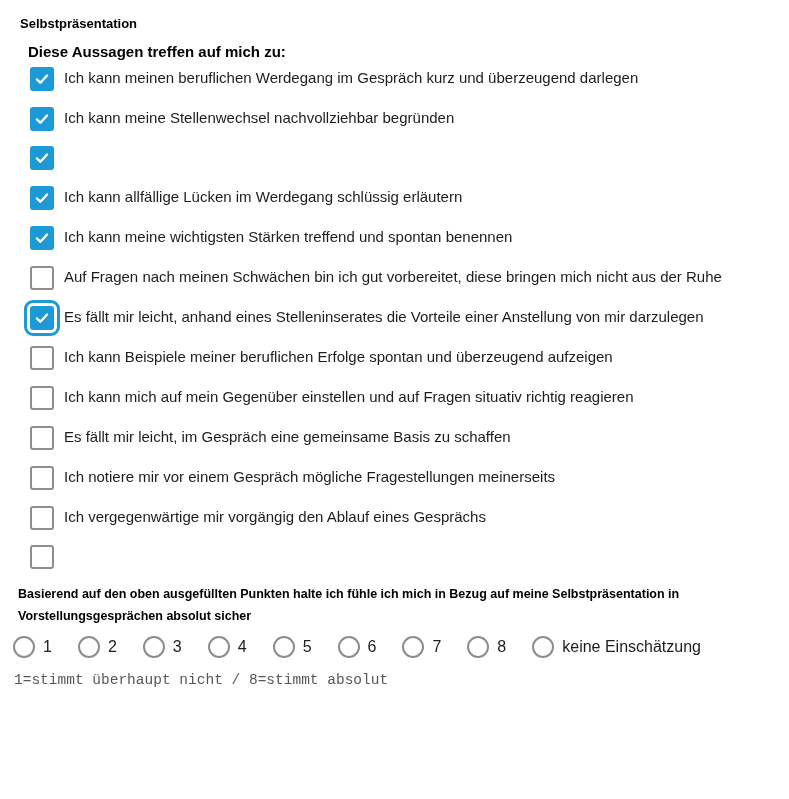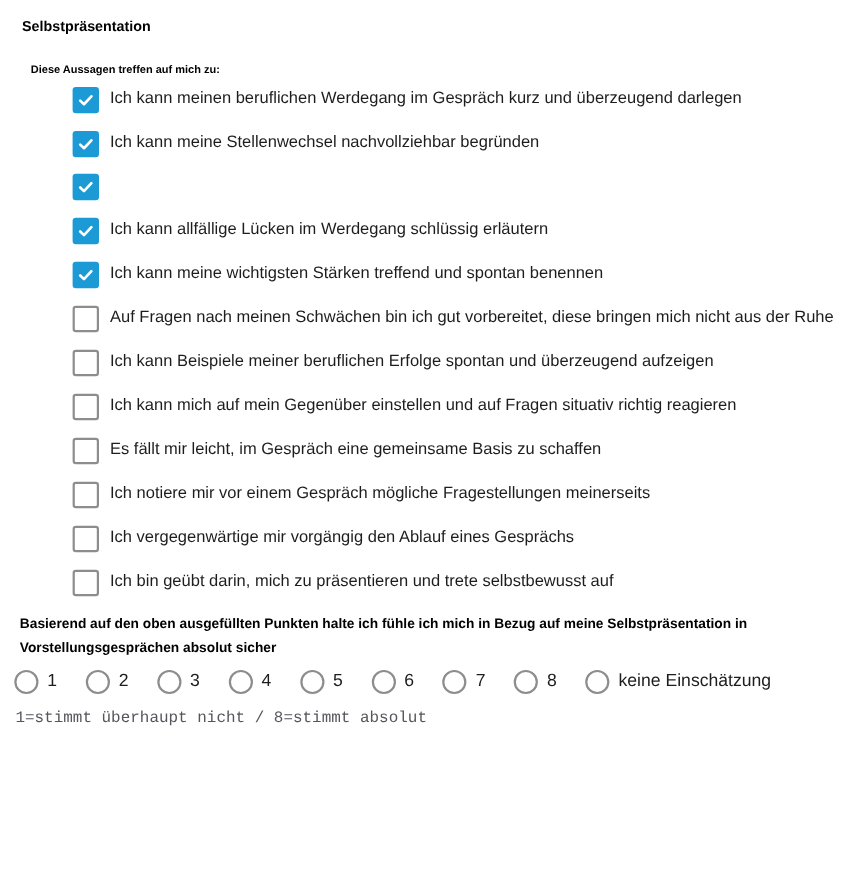--- a/index.html
+++ b/index.html
@@ -24,33 +24,32 @@
   .page { padding: 12px 18px 0 20px; }
 
   .page-title {
     margin: 0;
     font-size: 13px;
     line-height: 24px;
     font-weight: bold;
     color: var(--heading-text);
   }
   .subtitle {
-    margin: 20px 0 0 8px;
-    font-size: 10px;
+    margin: 8px 0 0 8px;
+    font-size: 15px;
     line-height: 15px;
     font-weight: bold;
     color: var(--heading-text);
   }
 
   .statement-list { margin-top: 6px; padding-left: 10px; }
   .statement-row {
     display: flex;
     align-items: center;
     margin-bottom: 14px;
-    margin-left: 36px;
   }
   .checkbox {
     width: 24px;
     height: 24px;
     flex: 0 0 24px;
     margin: 1px 10px 0 0;
     border-radius: 3px;
     position: relative;
     background: #fff;
     cursor: pointer;
@@ -167,20 +166,28 @@
     <span class="statement-label">Ich kann meine wichtigsten Stärken treffend und spontan benennen</span>
   </div>
 
   <div class="statement-row">
     <span class="checkbox unchecked" aria-checked="false">
       
     </span>
     <span class="statement-label">Auf Fragen nach meinen Schwächen bin ich gut vorbereitet, diese bringen mich nicht aus der Ruhe</span>
   </div>
 
+  <div class="statement-row">
+    <span class="checkbox checked focused" aria-checked="true">
+      <svg class="check" viewBox="0 0 24 24">
+        <path d="M5.2 12.6 L9.8 17 L18.8 7.4"></path>
+      </svg>
+    </span>
+    <span class="statement-label">Es fällt mir leicht, anhand eines Stelleninserates die Vorteile einer Anstellung von mir darzulegen</span>
+  </div>
 
   <div class="statement-row">
     <span class="checkbox unchecked" aria-checked="false">
       
     </span>
     <span class="statement-label">Ich kann Beispiele meiner beruflichen Erfolge spontan und überzeugend aufzeigen</span>
   </div>
 
   <div class="statement-row">
     <span class="checkbox unchecked" aria-checked="false">
@@ -208,21 +215,20 @@
     <span class="checkbox unchecked" aria-checked="false">
       
     </span>
     <span class="statement-label">Ich vergegenwärtige mir vorgängig den Ablauf eines Gesprächs</span>
   </div>
 
   <div class="statement-row">
     <span class="checkbox unchecked" aria-checked="false">
       
     </span>
-    <span class="statement-label">Ich bin geübt darin, mich zu präsentieren und trete selbstbewusst auf</span>
   </div>
 </div>
 
   <div class="rating-question">Basierend auf den oben ausgefüllten Punkten halte ich fühle ich mich in Bezug auf meine Selbstpräsentation in Vorstellungsgesprächen absolut sicher</div>
   <div class="rating-row" id="rating-row">
   <span class="rating-option">
     <span class="radio" aria-checked="false"></span>
     <span class="radio-label">1</span>
   </span>
 

